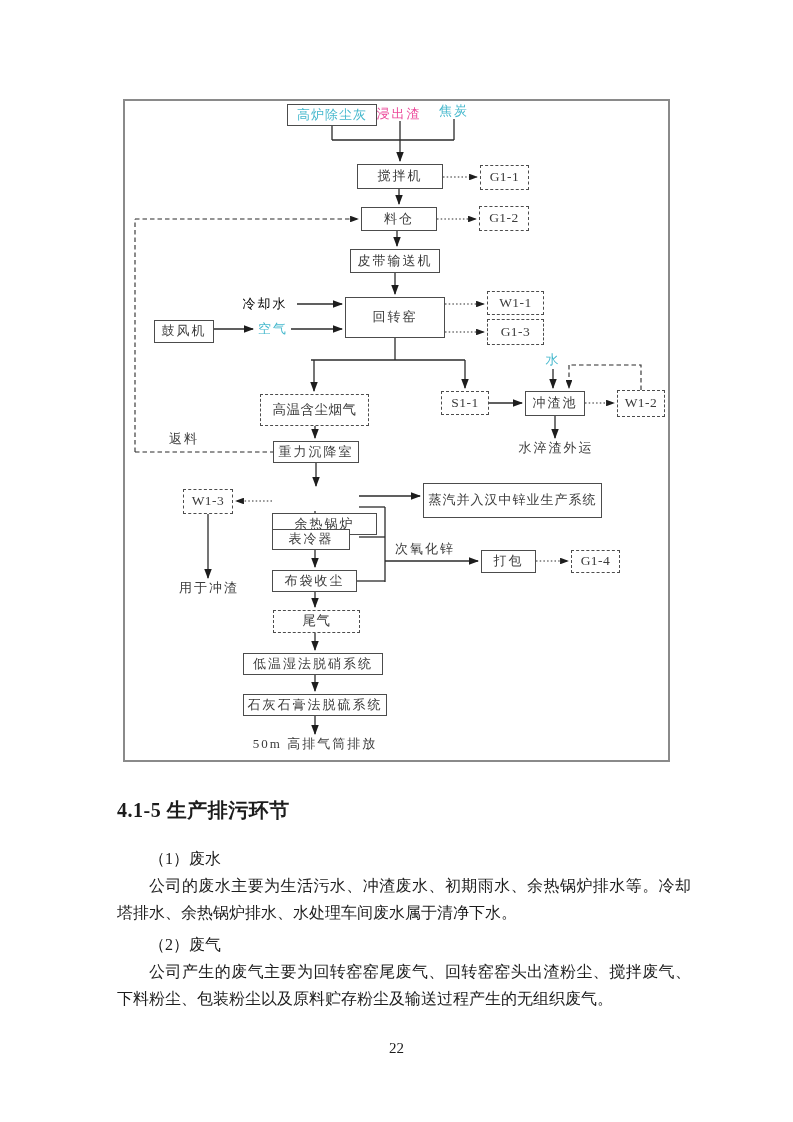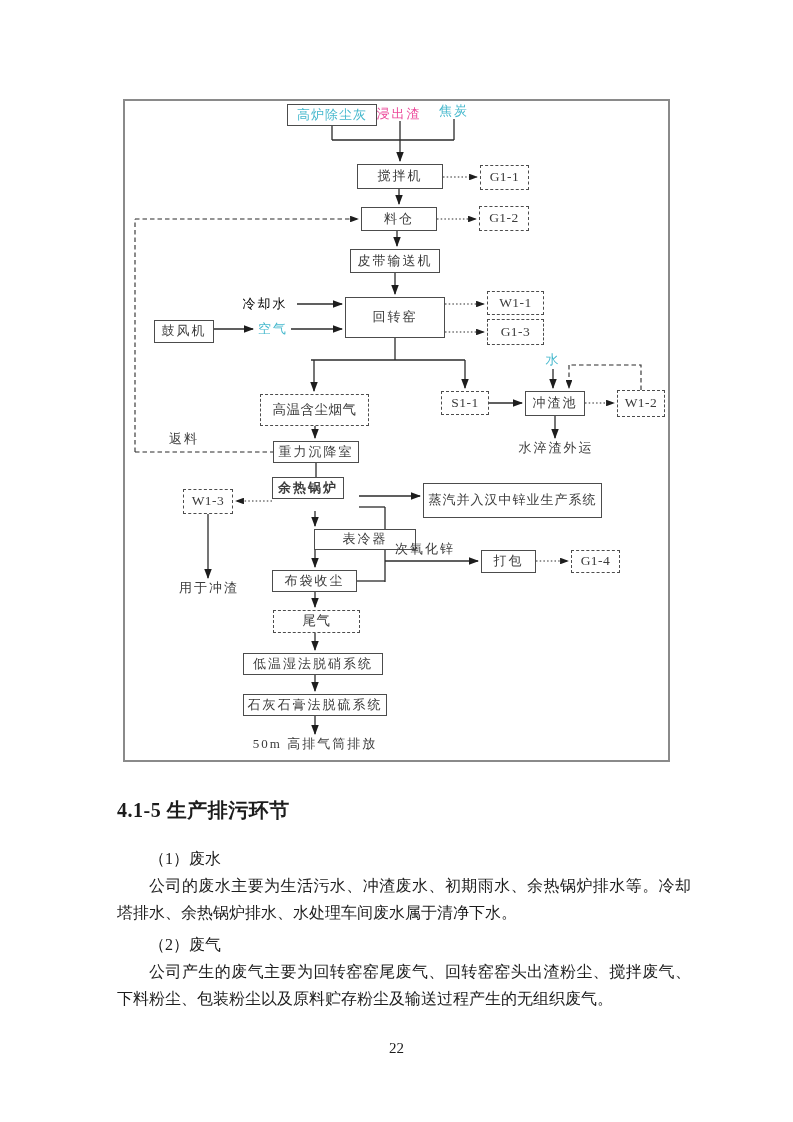--- a/index.html
+++ b/index.html
@@ -43,23 +43,23 @@
   #n-g13     {left:362px; top:218px; width:57px;  height:26px;}
   #n-flue    {left:135px; top:293px; width:109px; height:32px;}
   #n-s11     {left:316px; top:290px; width:48px;  height:24px;}
   #l-water   {left:416px; top:252px; width:24px;  height:15px;}
   #n-pool    {left:400px; top:290px; width:60px;  height:25px;}
   #n-w12     {left:492px; top:289px; width:48px;  height:27px;}
   #l-slagout {left:393px; top:340px; width:76px;  height:15px;}
   #l-return  {left:42px;  top:331px; width:34px;  height:15px;}
   #n-gravity {left:148px; top:340px; width:86px;  height:22px;}
   #n-w13     {left:58px;  top:388px; width:50px;  height:25px;}
-  #n-boiler  {left:147px; top:376px; width:72px;  height:22px;font-weight:bold;}
+  #n-boiler  {left:147px; top:412px; width:105px;  height:22px;}
   #n-steam   {left:298px; top:382px; width:179px; height:35px;}
-  #n-cooler  {left:147px; top:428px; width:102px;  height:21px;margin-left:42px;}
+  #n-cooler  {left:147px; top:428px; width:78px;  height:21px;}
   #l-zno     {left:272px; top:441px; width:56px;  height:14px;}
   #n-pack    {left:356px; top:449px; width:55px;  height:23px;}
   #n-g14     {left:446px; top:449px; width:49px;  height:23px;}
   #n-bag     {left:147px; top:469px; width:85px;  height:22px;}
   #l-foruse  {left:55px;  top:480px; width:58px;  height:15px;}
   #n-tailgas {left:148px; top:509px; width:87px;  height:23px;}
   #n-denit   {left:118px; top:552px; width:140px; height:22px;}
   #n-desulf  {left:118px; top:593px; width:144px; height:22px;}
   #l-stack   {left:128px; top:636px; width:124px; height:15px;}
 

